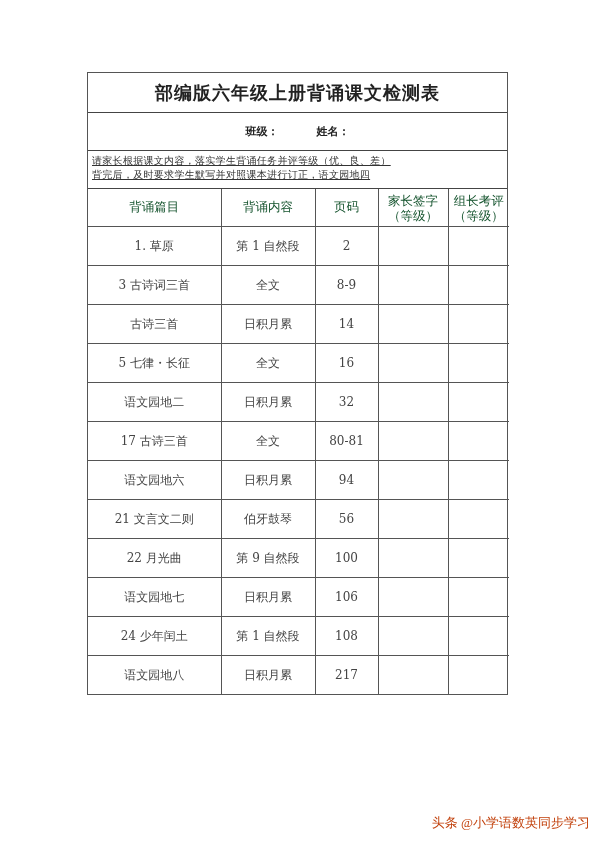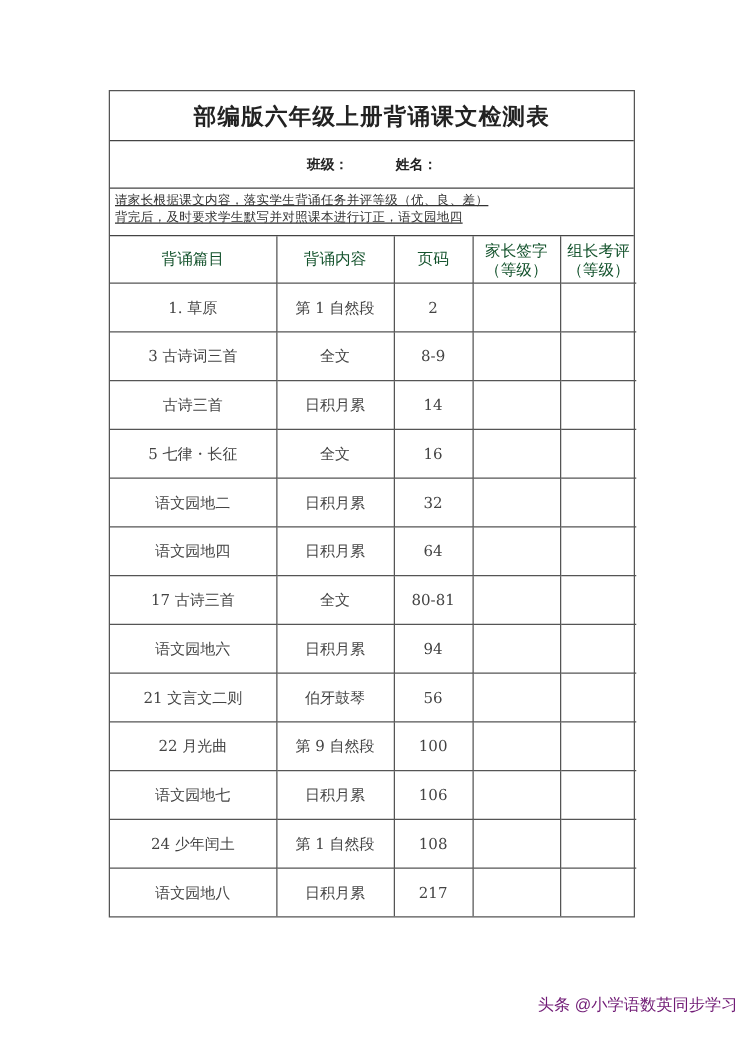--- a/index.html
+++ b/index.html
@@ -29,22 +29,22 @@
     font-weight: normal; font-size: 12px; color: #444;
   }
   tr.head th { height: 37px; font-size: 12.5px; color: #14532d; }
   th.small { font-size: 11px; line-height: 15px; color: #666; }
   tr.body td { height: 38px; }
   table tr:first-child th { border-top: none; }
   table tr td:first-child, table tr th:first-child { border-left: none; }
   table tr td:last-child, table tr th:last-child { border-right: none; }
   table tr:last-child td { border-bottom: none; }
   .watermark {
-    position: absolute; right: 10px; top: 795px; font-family: Liberation Sans, sans-serif;
-    font-size: 13px; color: #701a75;
+    position: absolute; right: 10px; top: 814px; font-family: Liberation Serif, serif;
+    font-size: 13px; color: #c2410c;
   }
 </style>
 </head>
 <body>
 
 <div class="sheet">
   <div class="title-row">部编版六年级上册背诵课文检测表</div>
   <div class="info-row">
     <span>班级：</span>
     <span>姓名：</span>
@@ -106,27 +106,20 @@
           <td></td>
         </tr>
         <tr class="body">
           <td>语文园地二</td>
           <td>日积月累</td>
           <td>32</td>
           <td></td>
           <td></td>
         </tr>
         <tr class="body">
-          <td>语文园地四</td>
-          <td>日积月累</td>
-          <td>64</td>
-          <td></td>
-          <td></td>
-        </tr>
-        <tr class="body">
           <td>17  古诗三首</td>
           <td>全文</td>
           <td>80-81</td>
           <td></td>
           <td></td>
         </tr>
         <tr class="body">
           <td>语文园地六</td>
           <td>日积月累</td>
           <td>94</td>

